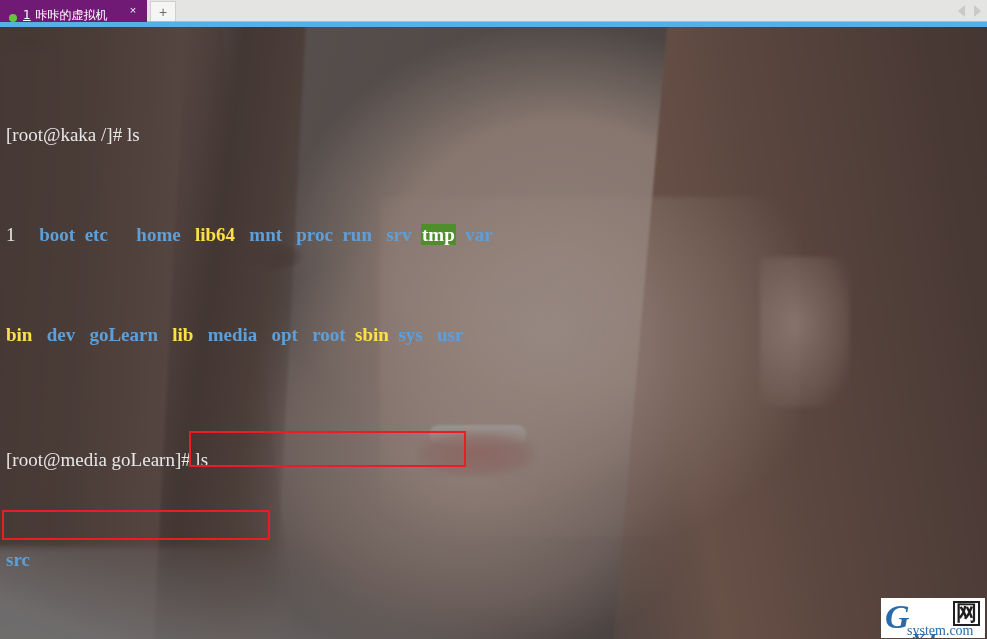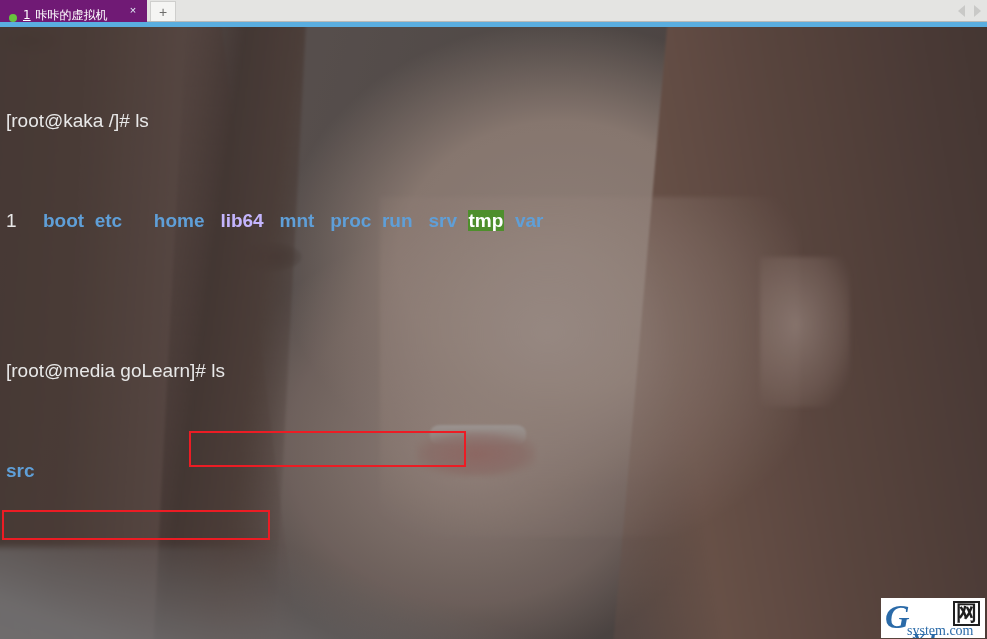--- a/index.html
+++ b/index.html
@@ -191,33 +191,33 @@
   .wp-dim {
     position: absolute; inset: 0;
     background: rgba(70,64,61,0.52);
   }
 
   
   .ttext {
     position: absolute;
     left: 0; top: 0;
     width: 987px; height: 612px;
-    font-family: Liberation Sans, sans-serif;
+    font-family: Liberation Serif, serif;
     font-size: 19px;
     line-height: 25px;
     color: #e6e6e6;
-    padding: 6px 0 0 6px;
+    padding: 20px 0 0 6px;
     box-sizing: border-box;
     white-space: pre;
     z-index: 10;
   }
   .line { height: 25px; }
   .c-white  { color: #e8e8e8; }
   .c-blue   { color: #5f9fd8; font-weight: bold; }
-  .c-cyan   { color: #c4b5fd; font-weight: bold; }
+  .c-cyan   { color: #fde047; font-weight: bold; }
   .tmp-hl {
     background: #4e8f2c;
     color: #ffffff;
     font-weight: bold;
     padding: 0 1px;
   }
 
   
   .redbox {
     position: absolute;
@@ -306,20 +306,21 @@
       <div class="wp-shoulder"></div>
       <div class="wp-dim"></div>
     </div>
 
     <div class="ttext">
 
       <div class="line"><span class="c-white">[root@kaka /]# </span><span class="c-white">ls</span></div>
 
       <div class="line"><span class="c-white">1</span>     <span class="c-blue">boot</span>  <span class="c-blue">etc</span>      <span class="c-blue">home</span>   <span class="c-cyan">lib64</span>   <span class="c-blue">mnt</span>   <span class="c-blue">proc</span>  <span class="c-blue">run</span>   <span class="c-blue">srv</span>  <span class="tmp-hl">tmp</span>  <span class="c-blue">var</span></div>
 
+      <div class="line"><span class="c-cyan">bin</span>   <span class="c-blue">dev</span>   <span class="c-blue">goLearn</span>   <span class="c-cyan">lib</span>   <span class="c-blue">media</span>   <span class="c-blue">opt</span>   <span class="c-blue">root</span>  <span class="c-cyan">sbin</span>  <span class="c-blue">sys</span>   <span class="c-blue">usr</span></div>
 
 
       <div class="line"><span class="c-white">[root@media goLearn]# </span><span class="c-white">ls</span></div>
 
       <div class="line"><span class="c-blue">src</span></div>
 
       
 
       
 

